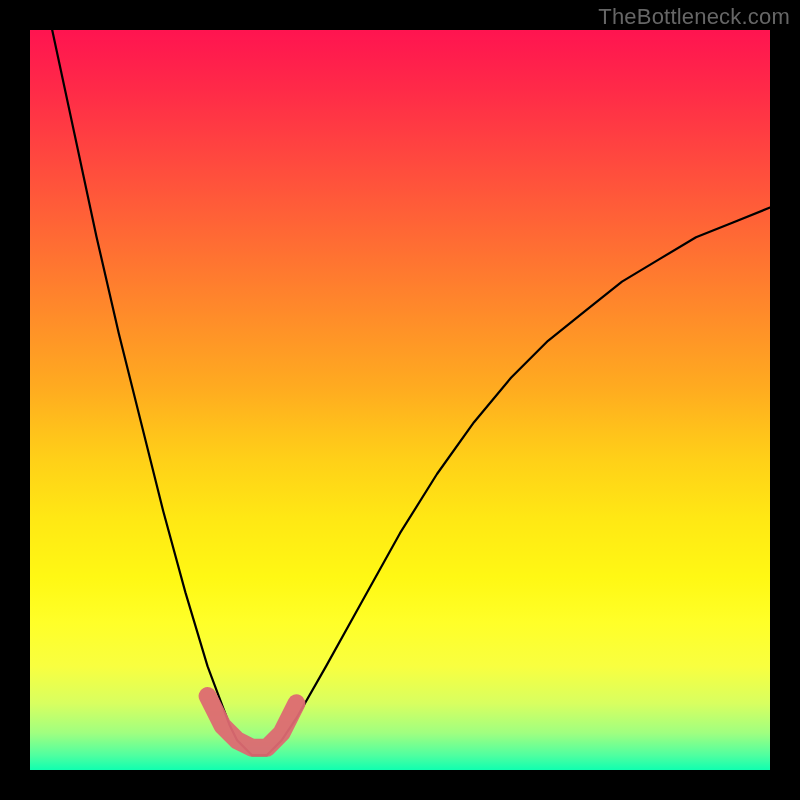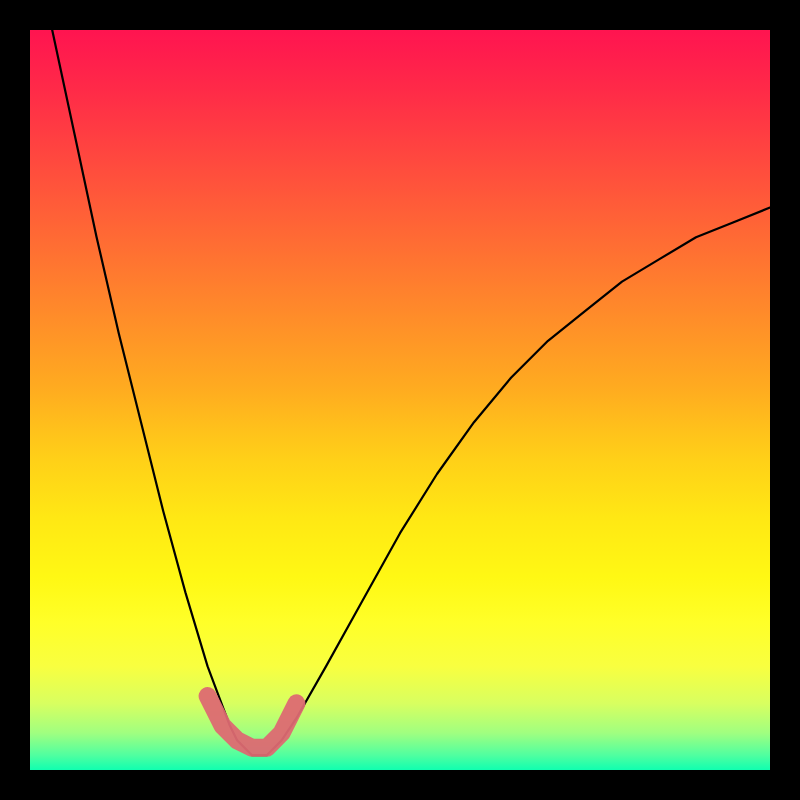--- a/index.html
+++ b/index.html
@@ -59,19 +59,20 @@
     top: 0;
     width: 740px;
     height: 740px;
     overflow: visible;
   }
 </style>
 </head>
 <body>
 
 <div class="frame">
+  <div class="watermark">TheBottleneck.com</div>
   <div class="plot-area">
     <svg class="curve" viewBox="0 0 740 740" preserveAspectRatio="none">
       <path id="main-curve" fill="none" stroke="#000000" stroke-width="2.2" stroke-linejoin="round" stroke-linecap="round" d="M22.2 0.0 L44.4 103.6 L66.6 207.2 L88.8 303.4 L111.0 392.2 L133.2 481.0 L155.4 562.4 L177.6 636.4 L199.8 695.6 L207.2 710.4 L222.0 725.2 L236.8 725.2 L251.6 710.4 L266.4 688.2 L296.0 636.4 L333.0 569.8 L370.0 503.2 L407.0 444.0 L444.0 392.2 L481.0 347.8 L518.0 310.8 L555.0 281.2 L592.0 251.6 L629.0 229.4 L666.0 207.2 L703.0 192.4 L740.0 177.6"></path>
       <path id="highlight-curve" fill="none" stroke="#dd6a72" stroke-width="18" stroke-linejoin="round" stroke-linecap="round" opacity="0.95" d="M177.6 666.0 L192.4 695.6 L207.2 710.4 L222.0 717.8 L236.8 717.8 L251.6 703.0 L266.4 673.4"></path>
     </svg>
   </div>
 </div>
 
 </body></html>

